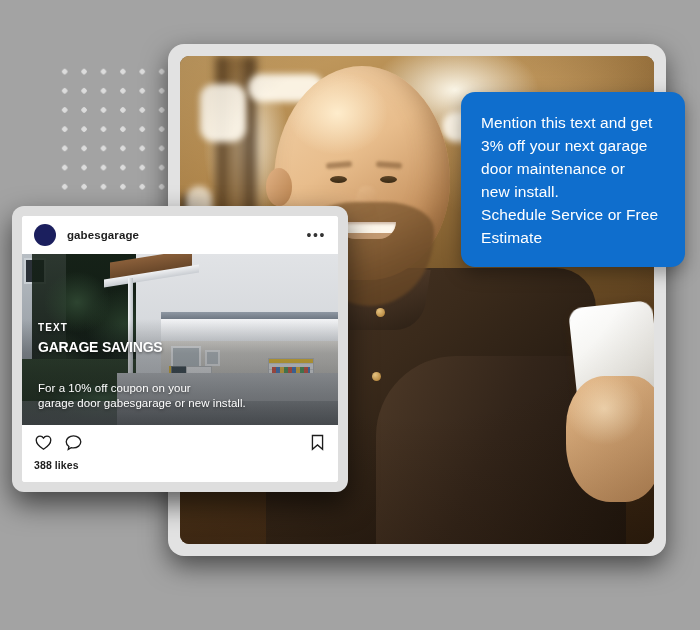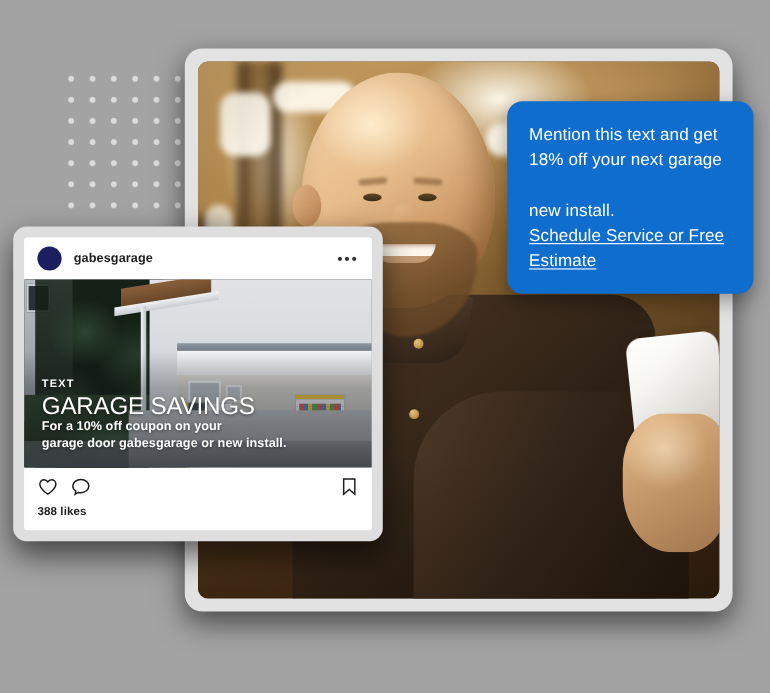--- a/index.html
+++ b/index.html
@@ -255,21 +255,20 @@
     color: #ffffff;
     border-radius: 14px;
     padding: 19px 20px 18px 20px;
     font-size: 15.5px;
     line-height: 23px;
     letter-spacing: 0.1px;
     box-shadow: 0 6px 18px rgba(0,0,0,0.35);
   }
   .bubble-link {
     color: #ffffff;
-    text-decoration: underline;
     text-underline-offset: 2px;
     display: inline;
     cursor: pointer;
     margin-top: 20px;
   }
 
   
   .ig-card {
     position: absolute;
     left: 12px;
@@ -505,36 +504,37 @@
     color: #ffffff;
     text-shadow: 0 1px 3px rgba(0,0,0,0.5);
   }
   .ov-text {
     font-size: 10px;
     font-weight: bold;
     letter-spacing: 1.1px;
     line-height: 13px;
   }
   .ov-head {
-    font-size: 22px;
-    font-weight: normal;
+    font-size: 14px;
+    font-weight: bold;
     letter-spacing: -0.2px;
     line-height: 24px;
     margin-top: 1px;
   }
   .ov-sub {
     font-size: 13px;
     font-weight: bold;
     letter-spacing: 0.3px;
     line-height: 16px;
   }
   .ov-body {
+    margin-top: 22px;
     font-size: 11.5px;
     line-height: 15px;
-    font-weight: bold;
+    font-weight: normal;
     letter-spacing: 0.05px;
   }
 
   .ig-actions {
     flex: 0 0 auto;
     background: #ffffff;
     padding: 8px 12px 11px 12px;
   }
   .ig-icons {
     display: flex;
@@ -587,22 +587,22 @@
 
       <div class="phone"></div>
       <div class="man-hand"></div>
 
       <div class="photo-vignette"></div>
     </div>
   </div>
 
   <div class="bubble">
     <span>Mention this text and get</span><br>
-    <span>18% off your next garage</span><br>
-    <br>
+    <span>3% off your next garage</span><br>
+    <span>door maintenance or</span><br>
     <span>new install.</span><br>
     <a class="bubble-link">Schedule Service or Free Estimate</a>
   </div>
 
   <div class="ig-card">
     <div class="ig-inner">
 
       <div class="ig-header">
         <div class="ig-avatar"></div>
         <div class="ig-username">gabesgarage</div>

